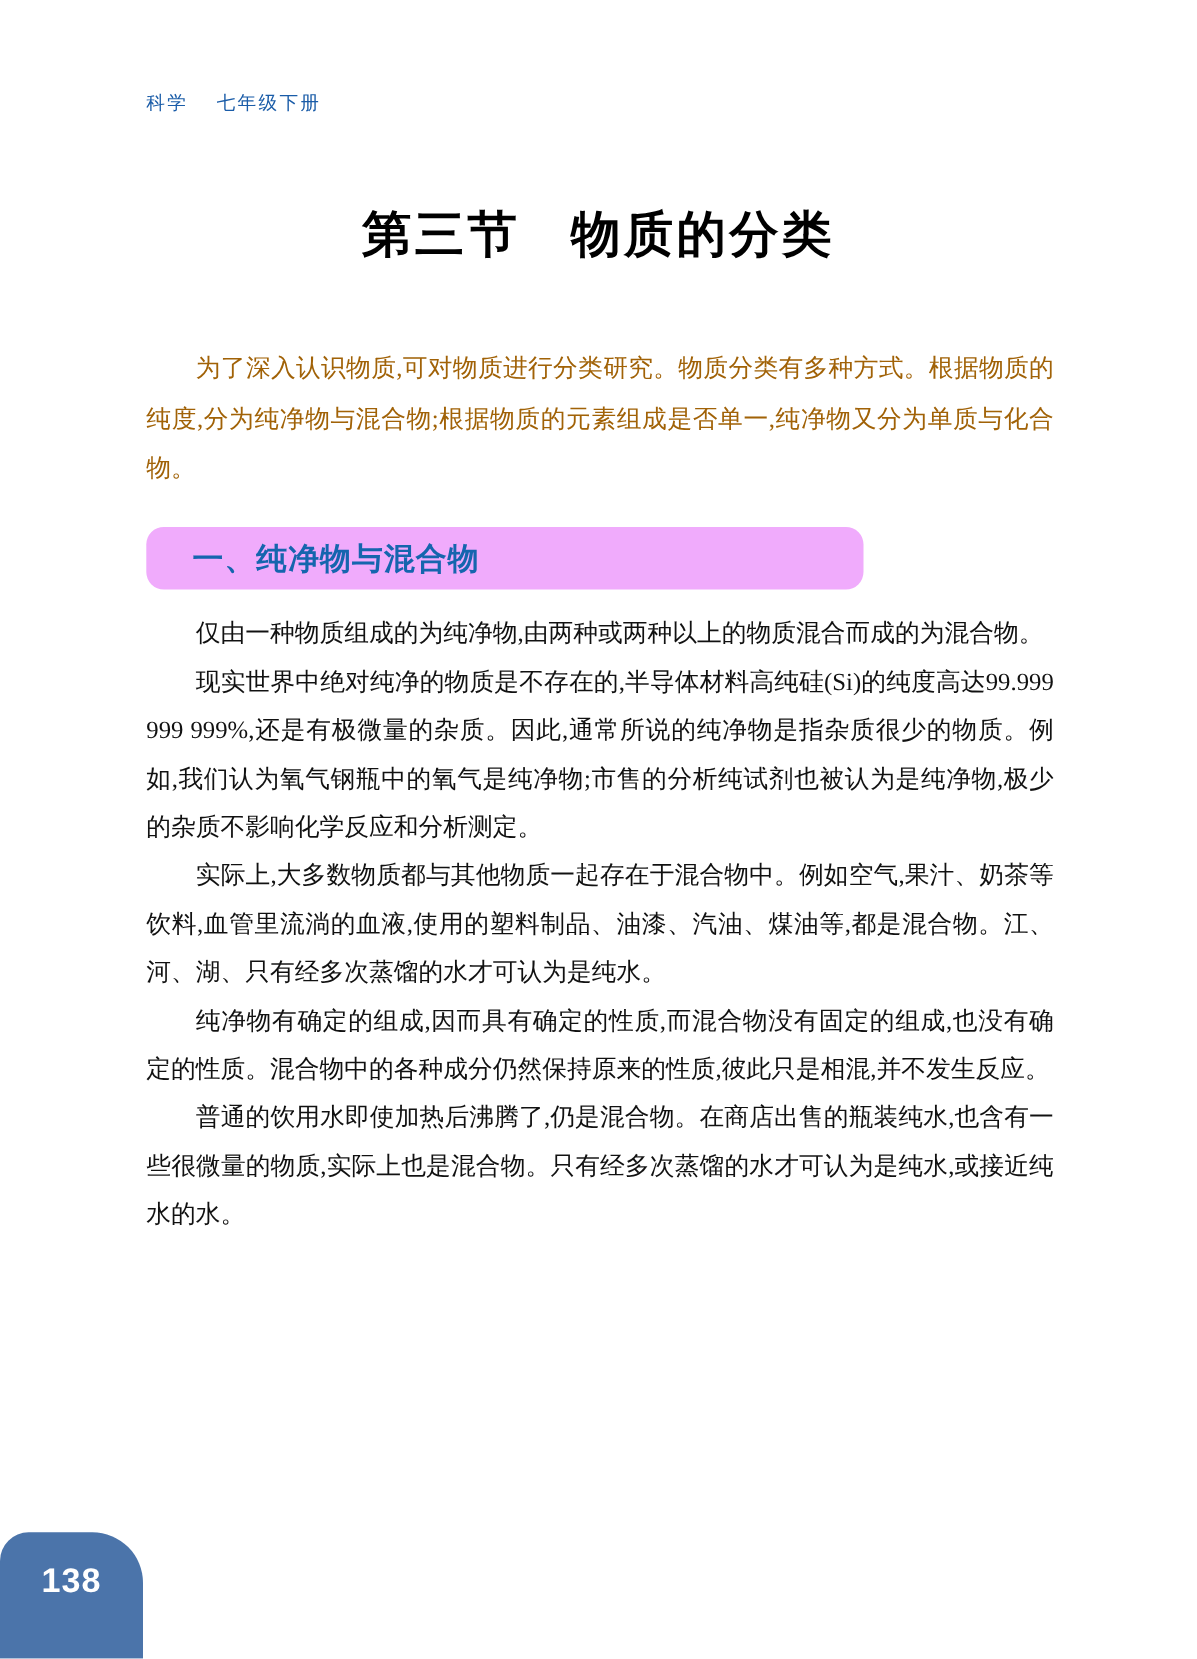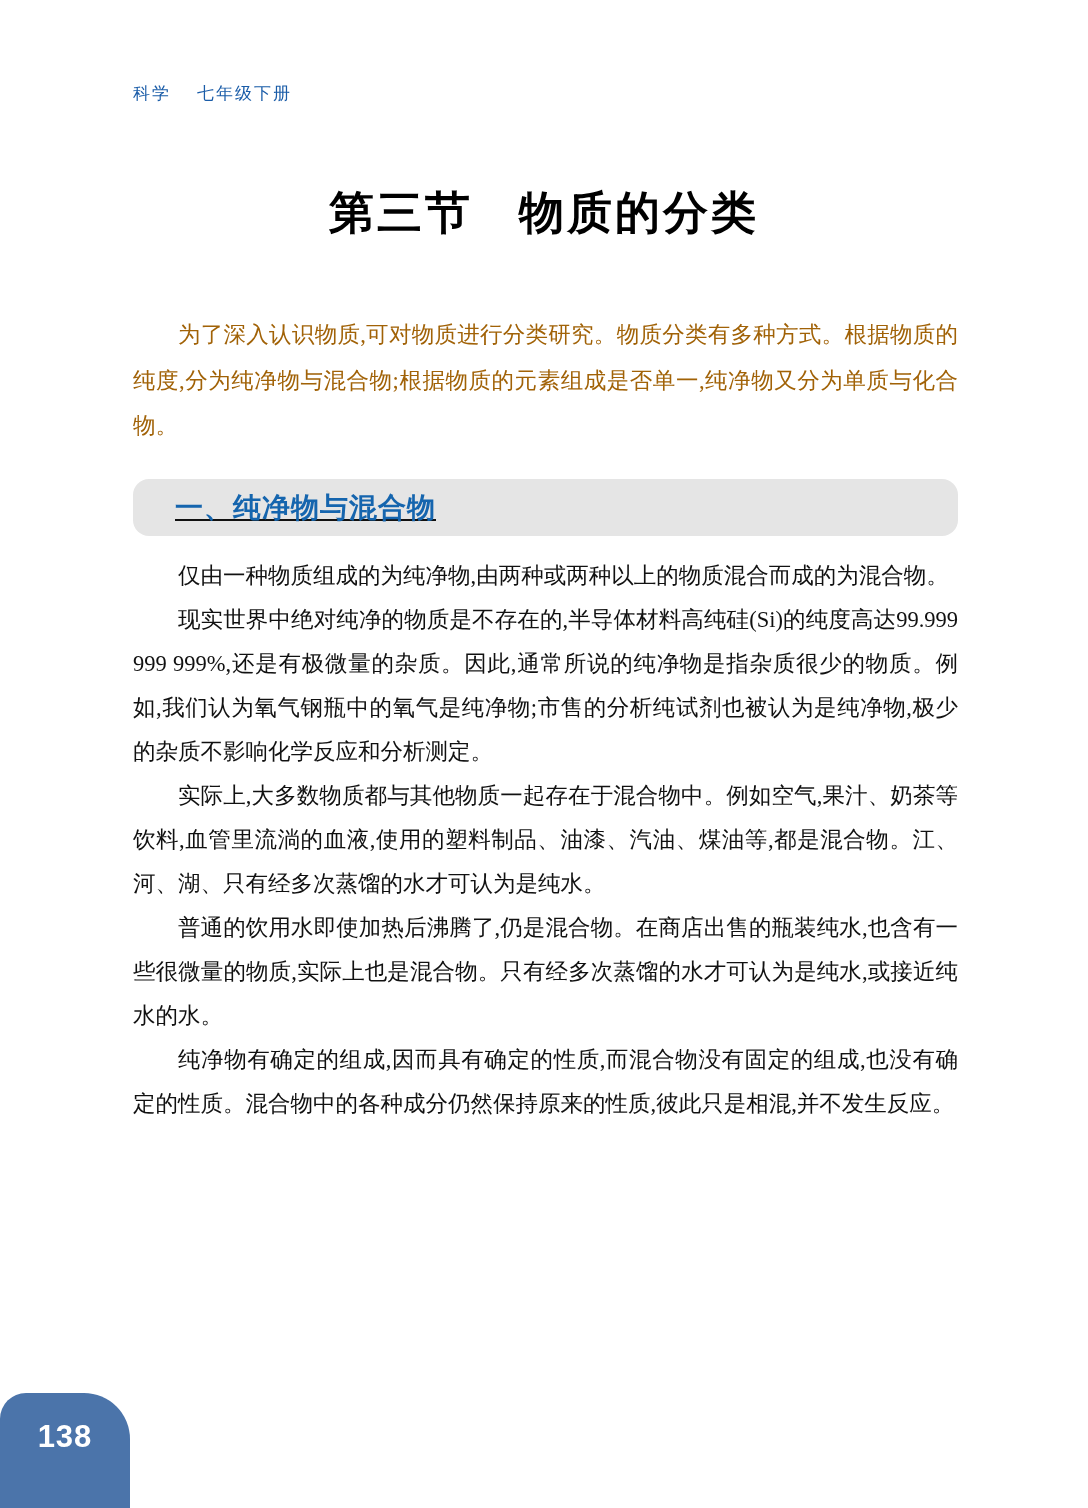--- a/index.html
+++ b/index.html
@@ -51,27 +51,26 @@
     line-height: 45.5px;
     text-align: justify;
     text-indent: 2em;
     color: #a16207;
   }
   
   .section-banner {
     position: absolute;
     left: 133px;
     top: 479px;
-    width: 825px;
+    width: 652px;
     height: 57px;
-    background: #e5e5e5;
+    background: #f0abfc;
     border-radius: 16px;
     display: flex;
     align-items: center;
-    text-decoration: underline;
   }
   .section-banner .section-heading {
     font-family: "Liberation Sans", sans-serif;
     font-weight: bold;
     font-size: 28px;
     color: #1565AE;
     padding-left: 42px;
     letter-spacing: 1px;
   }
   
@@ -187,22 +186,22 @@
   <p class="intro">为了深入认识物质,可对物质进行分类研究。物质分类有多种方式。根据物质的纯度,分为纯净物与混合物;根据物质的元素组成是否单一,纯净物又分为单质与化合物。</p>
 
   <div class="section-banner">
     <span class="section-heading">一、纯净物与混合物</span>
   </div>
 
   <div class="body-text">
     <p>仅由一种物质组成的为纯净物,由两种或两种以上的物质混合而成的为混合物。</p>
     <p>现实世界中绝对纯净的物质是不存在的,半导体材料高纯硅(Si)的纯度高达99.999 999 999%,还是有极微量的杂质。因此,通常所说的纯净物是指杂质很少的物质。例如,我们认为氧气钢瓶中的氧气是纯净物;市售的分析纯试剂也被认为是纯净物,极少的杂质不影响化学反应和分析测定。</p>
     <p>实际上,大多数物质都与其他物质一起存在于混合物中。例如空气,果汁、奶茶等饮料,血管里流淌的血液,使用的塑料制品、油漆、汽油、煤油等,都是混合物。江、河、湖、只有经多次蒸馏的水才可认为是纯水。</p>
+    <p>纯净物有确定的组成,因而具有确定的性质,而混合物没有固定的组成,也没有确定的性质。混合物中的各种成分仍然保持原来的性质,彼此只是相混,并不发生反应。</p>
     <p>普通的饮用水即使加热后沸腾了,仍是混合物。在商店出售的瓶装纯水,也含有一些很微量的物质,实际上也是混合物。只有经多次蒸馏的水才可认为是纯水,或接近纯水的水。</p>
-    <p>纯净物有确定的组成,因而具有确定的性质,而混合物没有固定的组成,也没有确定的性质。混合物中的各种成分仍然保持原来的性质,彼此只是相混,并不发生反应。</p>
   </div>
 
 
   <div class="page-tab">
     <div class="page-number">138</div>
   </div>
 
 </div>
 
 </body></html>

